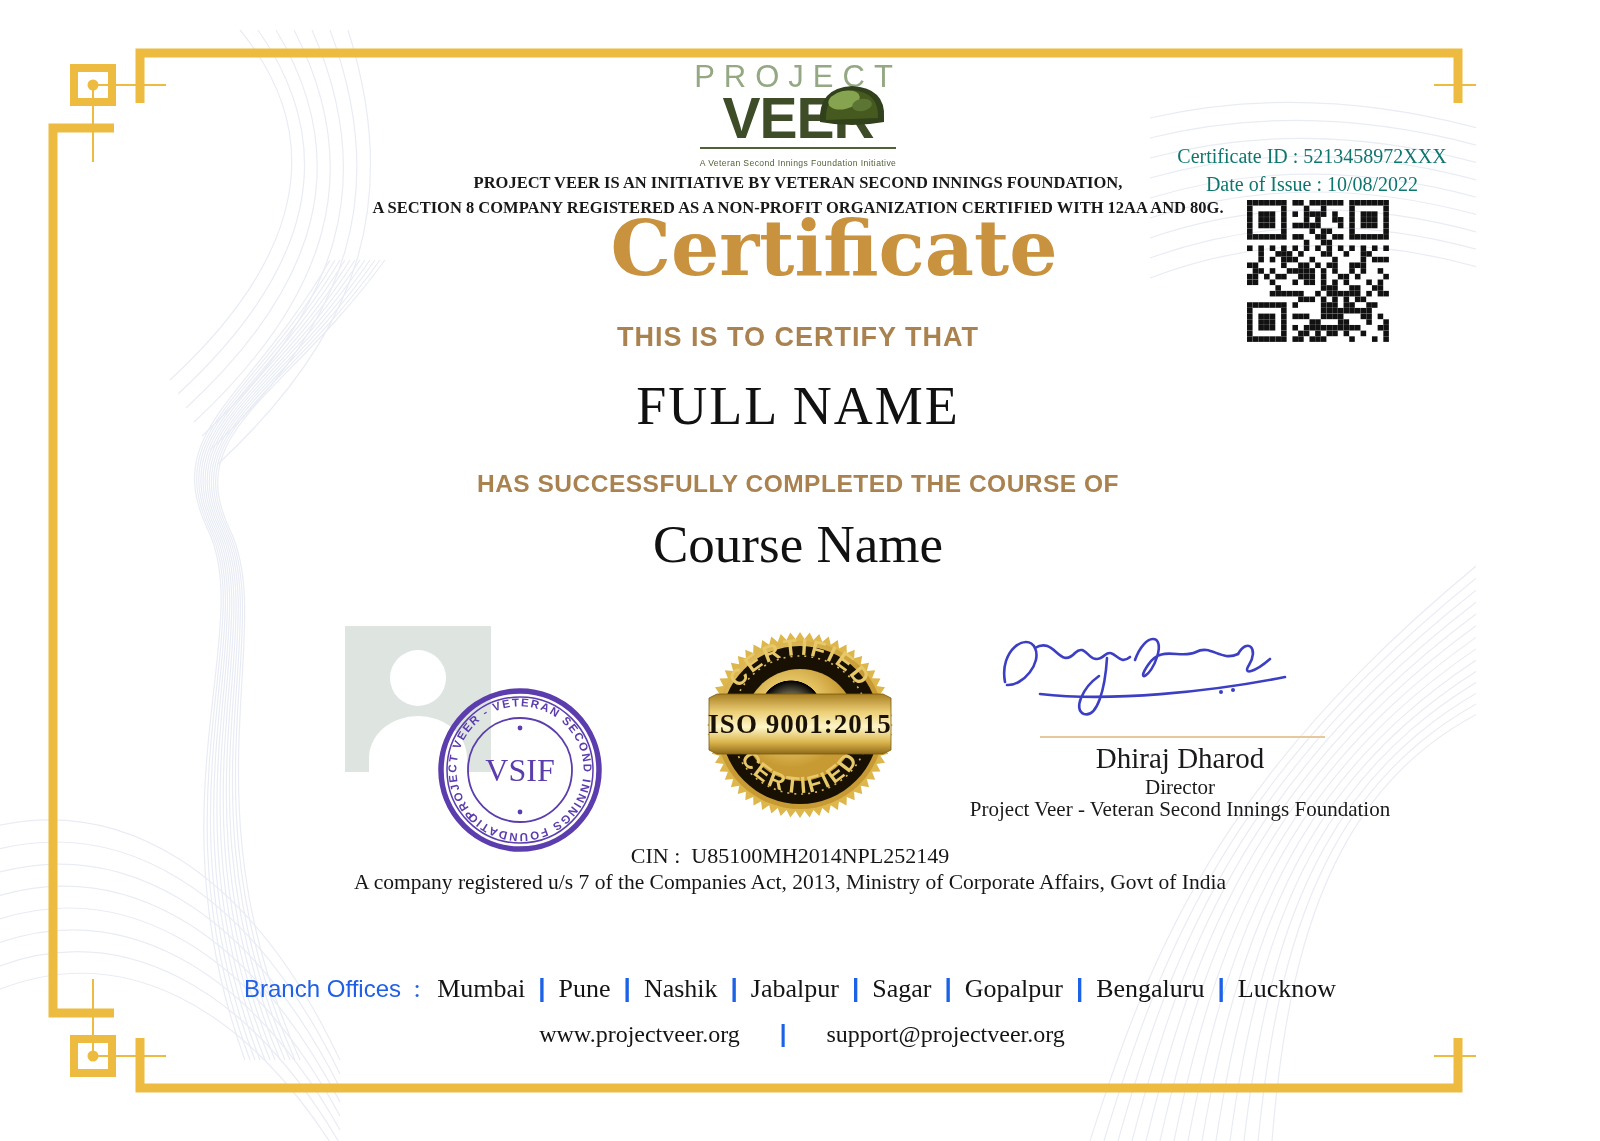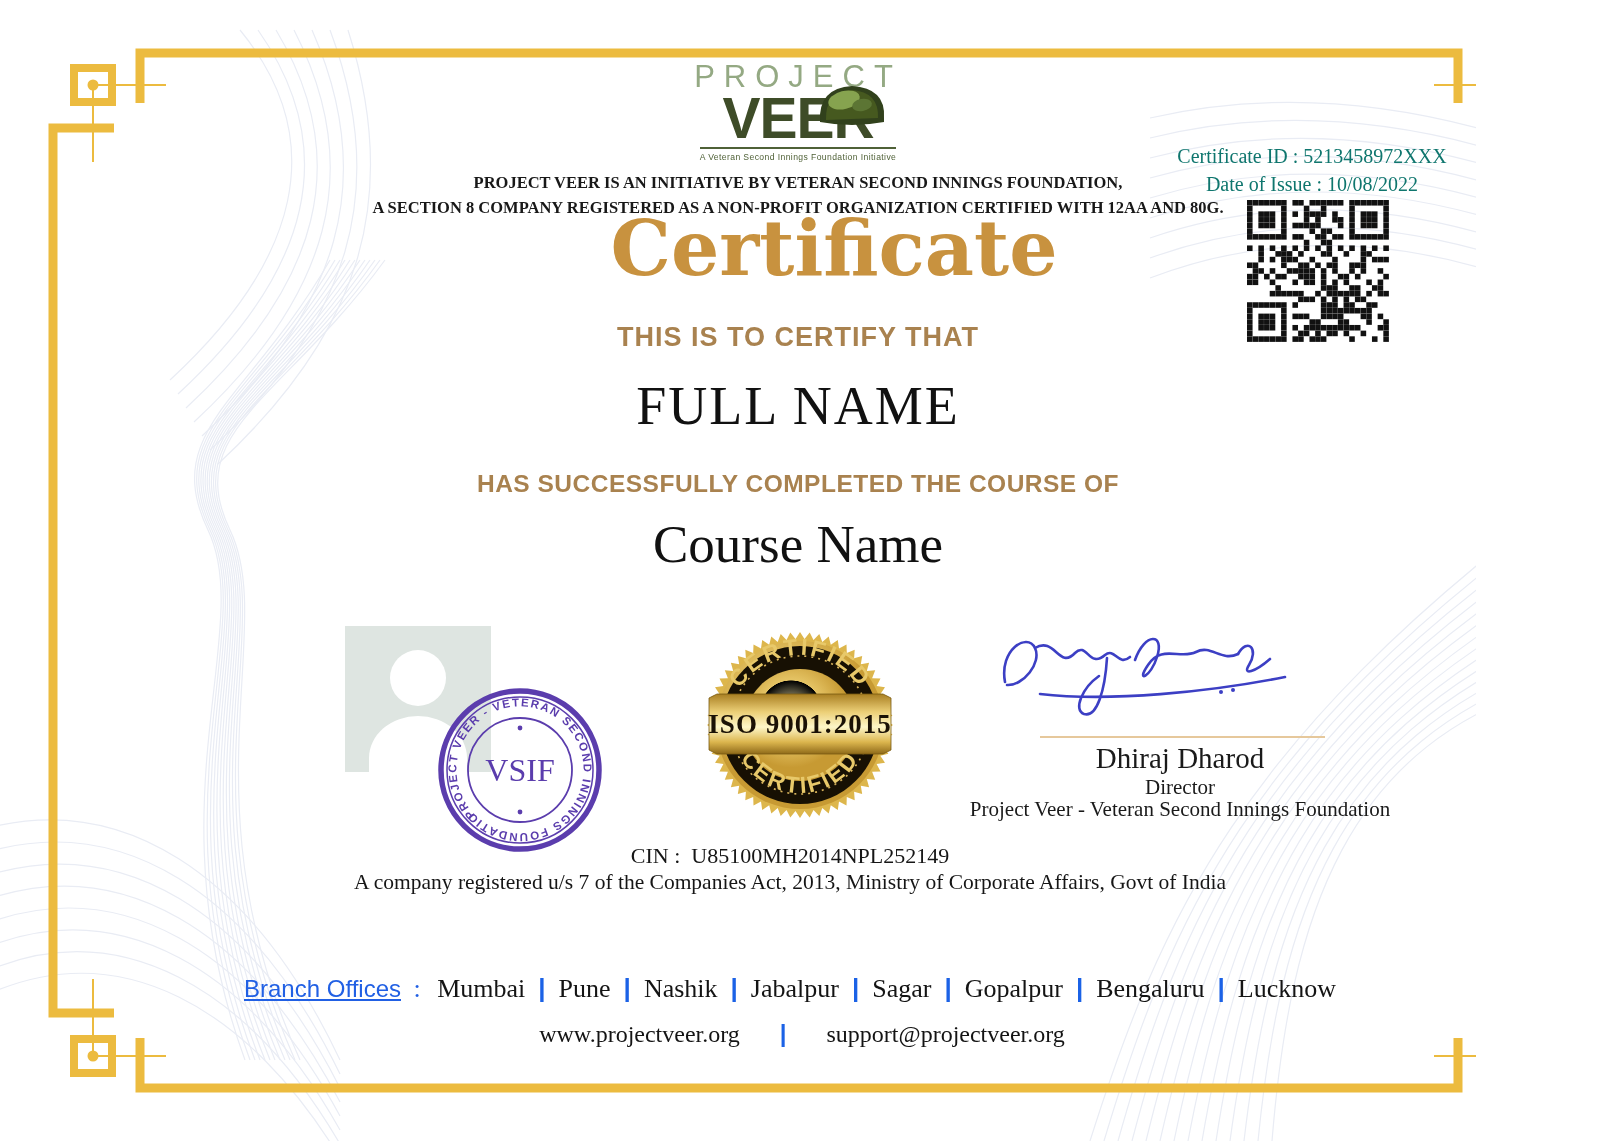--- a/index.html
+++ b/index.html
@@ -15,21 +15,21 @@
   .content{position:absolute;left:0;top:0;width:1600px;height:1141px;z-index:2;}
 
   
   .logo{left:0;top:62px;width:1596px;text-align:center;}
   .logo-project{font-family:"Liberation Sans",sans-serif;font-size:31px;font-weight:400;
     letter-spacing:9px;color:#94a983;line-height:30px;}
   .logo-veer{font-family:"Liberation Sans",sans-serif;font-size:57px;font-weight:800;
     letter-spacing:-1px;color:#3e4c28;line-height:52px;position:relative;display:inline-block;}
   .helmet{position:absolute;right:-14px;top:-14px;}
   .logo-tagline{display:inline-block;font-family:"Liberation Sans",sans-serif;font-size:8.6px;
-    letter-spacing:.4px;color:#4f6137;border-top:2px solid #4f6137;padding-top:3px;margin-top:3px;}
+    letter-spacing:.4px;color:#4f6137;border-top:2px solid #4f6137;padding-top:9px;margin-top:3px;}
 
   .org-note{left:0;top:170px;width:1596px;text-align:center;font-weight:700;
     font-size:16.5px;line-height:25px;color:#181818;}
 
   .cert-title{left:0;top:204px;width:1596px;text-align:center;
     font-family:"DejaVu Serif",serif;font-weight:700;font-size:76px;color:#c8923f;padding-left:36px;}
   .certify-line{left:0;top:322px;width:1596px;text-align:center;
     font-family:"Liberation Sans",sans-serif;font-weight:700;font-size:27px;
     letter-spacing:1px;color:#a9824f;}
   .full-name{left:0;top:375px;width:1596px;text-align:center;font-size:54px;
@@ -42,21 +42,21 @@
   .issue-block{left:1162px;top:142px;width:300px;text-align:center;font-size:20px;
     color:#0f766e;line-height:28px;}
 
   .photo{left:345px;top:626px;width:146px;height:146px;background:#dee5e1;}
 
   .cin-line{left:0;top:843px;width:1580px;text-align:center;font-size:22px;color:#161616;}
   .company-line{left:0;top:870px;width:1580px;text-align:center;font-size:21.5px;color:#161616;}
   .ho-line{left:0;top:920px;width:1580px;text-align:center;font-size:30px;color:#141414;}
   .ho-line sup{font-size:17px;}
   .branch-line{left:0;top:973px;width:1580px;text-align:center;font-size:26px;color:#141414;}
-  .branch-label{font-family:"Liberation Sans",sans-serif;font-size:24px;color:#2160e4;text-decoration:underline;}
+  .branch-label{font-family:"Liberation Sans",sans-serif;font-size:24px;color:#2160e4;}
   .branch-colon{color:#2160e4;margin:0 10px 0 6px;}
   .pipe{color:#1b62e6;font-family:"Liberation Sans",sans-serif;font-weight:600;margin:0 13px;}
   .web-line{left:0;top:1020px;width:1580px;text-align:center;font-size:24px;color:#141414;margin-left:12px;}
   .pipe-wide{color:#1b62e6;font-family:"Liberation Sans",sans-serif;font-weight:600;margin:0 34px;}
 
   .sig-underline{left:1040px;top:736px;width:285px;height:2px;background:#e6c89c;}
   .sig-name{left:1030px;top:742px;width:300px;text-align:center;font-size:29px;color:#1a1a1a;}
   .sig-title{left:1030px;top:775px;width:300px;text-align:center;font-size:21px;color:#1a1a1a;}
   .sig-org{left:950px;top:797px;width:460px;text-align:center;font-size:21px;color:#1a1a1a;}
 </style>

